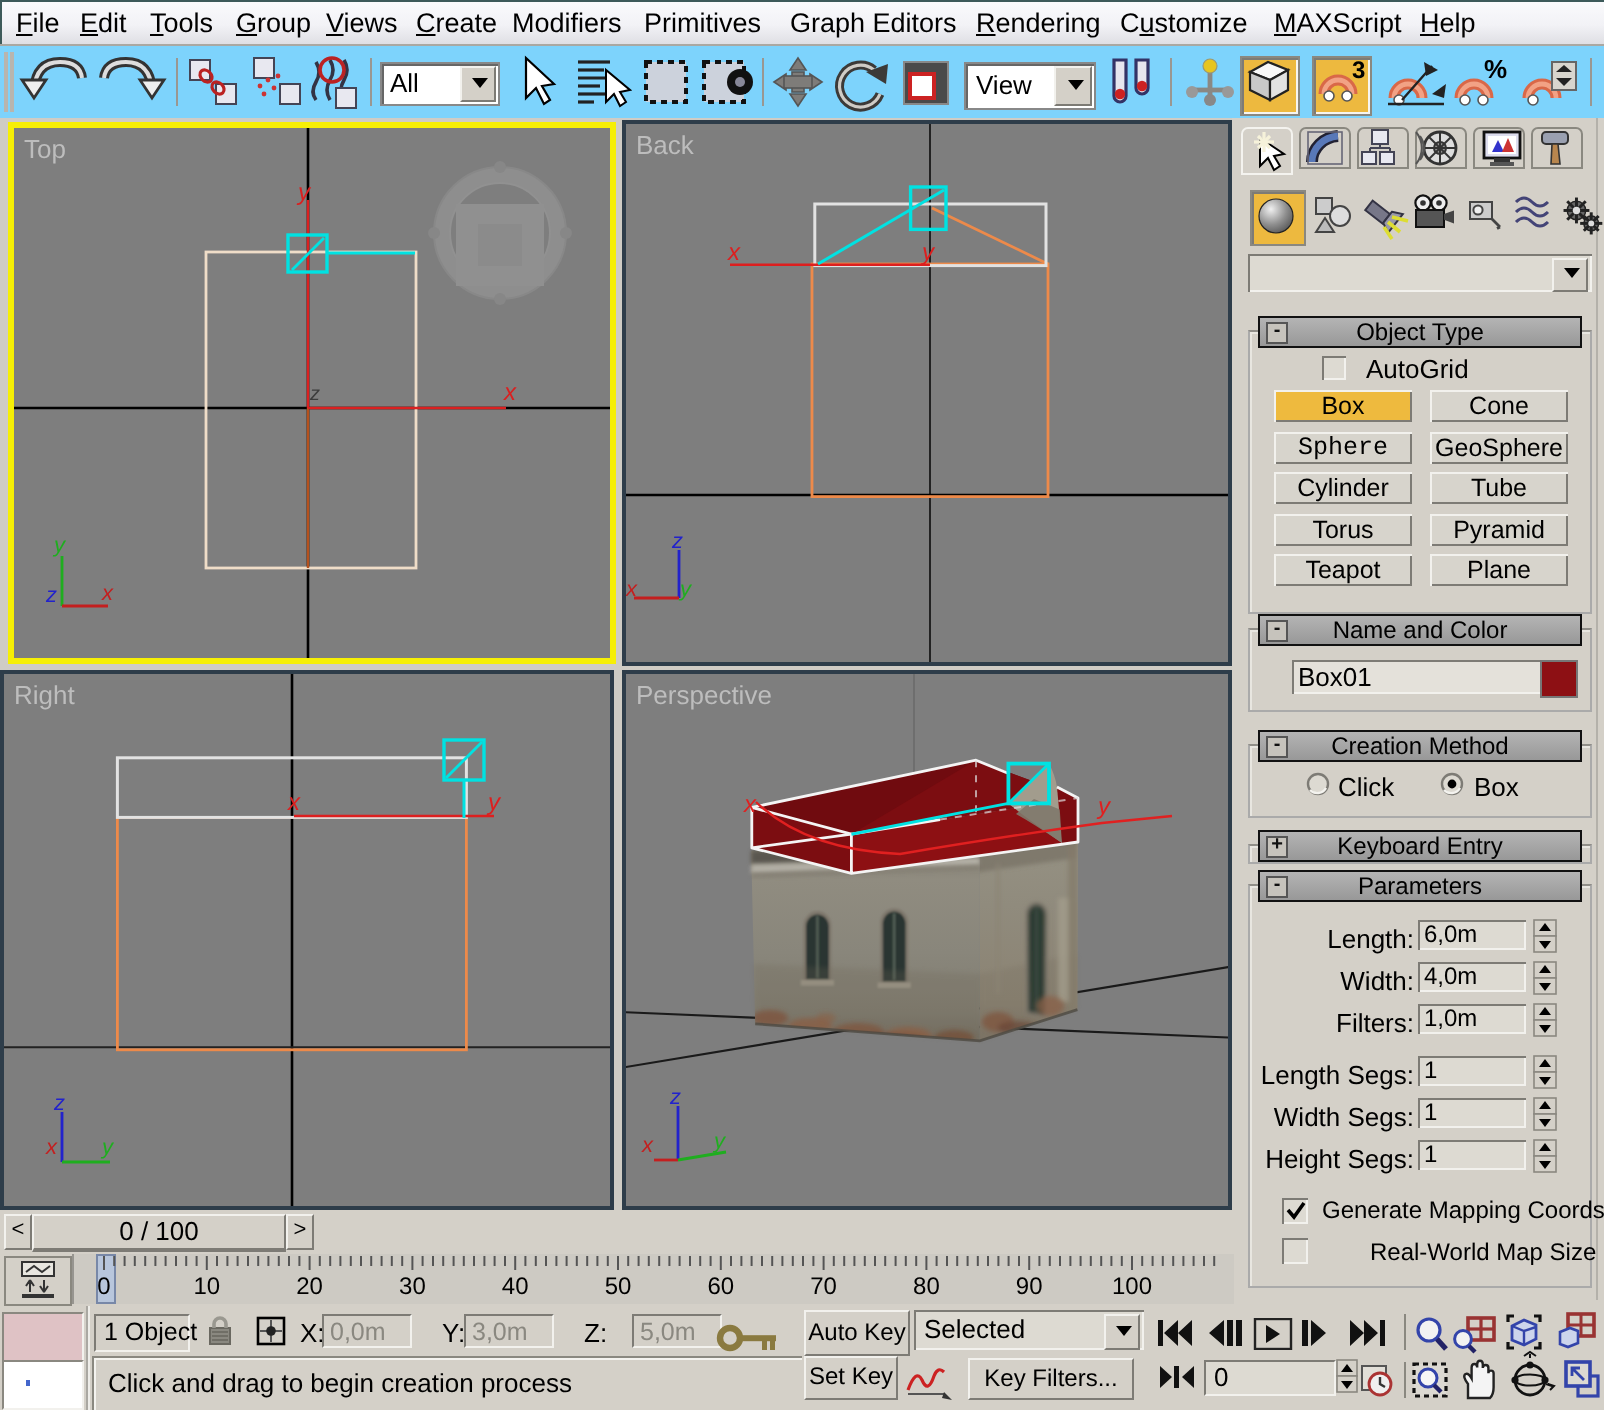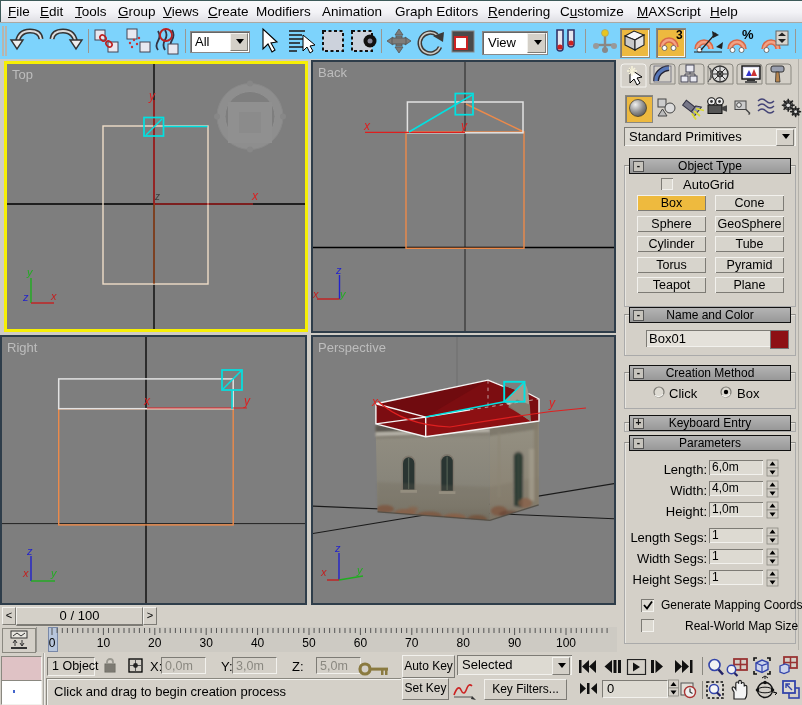--- a/index.html
+++ b/index.html
@@ -29,21 +29,21 @@
 
 <div class="abs" style="left:0;top:0;width:802px;height:22px;background:linear-gradient(#fafafc 0%,#f2f2f6 55%,#dfdfe4 100%);border-top:1px solid #3d5a5a;border-left:1px solid #3d5a5a;box-sizing:border-box;"></div>
 <div class="abs" style="left:0;top:4px;width:802px;height:15px;font-size:13.5px;color:#000;white-space:nowrap;">
  <div class="menuitem" style="position:absolute;left:8px;"><span>F</span>ile</div>
  <div class="menuitem" style="position:absolute;left:40px;"><span>E</span>dit</div>
  <div class="menuitem" style="position:absolute;left:75px;"><span>T</span>ools</div>
  <div class="menuitem" style="position:absolute;left:118px;"><span>G</span>roup</div>
  <div class="menuitem" style="position:absolute;left:163px;"><span>V</span>iews</div>
  <div class="menuitem" style="position:absolute;left:208px;"><span>C</span>reate</div>
  <div class="menuitem" style="position:absolute;left:256px;">Modifiers</div>
- <div class="menuitem" style="position:absolute;left:322px;">Animation</div>
+ <div class="menuitem" style="position:absolute;left:322px;">Primitives</div>
  <div class="menuitem" style="position:absolute;left:395px;">Graph Editors</div>
  <div class="menuitem" style="position:absolute;left:488px;"><span>R</span>endering</div>
  <div class="menuitem" style="position:absolute;left:560px;">C<span>u</span>stomize</div>
  <div class="menuitem" style="position:absolute;left:637px;"><span>M</span>AXScript</div>
  <div class="menuitem" style="position:absolute;left:710px;"><span>H</span>elp</div>
 </div>
 
 <div id="toolbar" class="abs" style="left:0;top:22px;width:802px;height:37px;background:#7dd3fc;border-top:1px solid #aaa8a2;box-sizing:border-box;">
  <svg class="abs" style="left:0;top:0;" width="802" height="37" viewBox="0 0 802 37">
 
@@ -537,34 +537,33 @@
    <line x1="18" y1="11" x2="18" y2="23"></line>
         <line x1="12" y1="17" x2="24" y2="17"></line>
         <line x1="14" y1="13" x2="22" y2="21"></line>
         <line x1="22" y1="13" x2="14" y2="21"></line>
   </g>
   <circle cx="10" cy="10" r="2" fill="#ddd"></circle>
       <circle cx="18" cy="17" r="1.6" fill="#ddd"></circle>
  </svg>
 
  <div class="abs" style="left:8px;top:68px;width:172px;height:19px;background:#dddad2;box-shadow:inset 1px 1px 0 #7d7b75, inset -1px -1px 0 #f2f1ed;">
-  <div style="font-size:13px;color:#000;padding:2px 0 0 5px;">Standard Primitives</div>
   <div class="abs" style="right:2px;top:2px;width:16px;height:15px;background:#d4d0c8;border:1px solid;border-color:#f2f1ed #7d7b75 #7d7b75 #f2f1ed;"></div>
   <svg class="abs" style="right:5px;top:7px;" width="9" height="6">
         <path d="M0 0 L8 0 L4 5 Z" fill="#000"></path>
       </svg>
  </div>
 
  <div class="rollout" style="top:106px;height:140px;"></div>
  <div class="hdr" style="left:13px;top:99px;"><div class="pm">-</div>Object Type</div>
  <div class="abs" style="left:45px;top:119px;width:12px;height:12px;background:#dddad2;box-shadow:inset 1px 1px 0 #7d7b75, inset -1px -1px 0 #f2f1ed;"></div>
  <div class="abs" style="left:67px;top:118px;font-size:13px;color:#000;">AutoGrid</div>
  <div class="pbtn" style="left:21px;top:136px;background:#eeba3e;">Box</div>
  <div class="pbtn" style="left:99px;top:136px;">Cone</div>
- <div class="pbtn" style="left:21px;top:157px;">Sphere</div>
+ <div class="pbtn" style="left:21px;top:157px;font-family:Liberation Mono, monospace;">Sphere</div>
  <div class="pbtn" style="left:99px;top:157px;">GeoSphere</div>
  <div class="pbtn" style="left:21px;top:177px;">Cylinder</div>
  <div class="pbtn" style="left:99px;top:177px;">Tube</div>
  <div class="pbtn" style="left:21px;top:198px;">Torus</div>
  <div class="pbtn" style="left:99px;top:198px;">Pyramid</div>
  <div class="pbtn" style="left:21px;top:218px;">Teapot</div>
  <div class="pbtn" style="left:99px;top:218px;">Plane</div>
 
  <div class="rollout" style="top:255px;height:40px;"></div>
  <div class="hdr" style="left:13px;top:248px;"><div class="pm">-</div>Name and Color</div>
@@ -586,21 +585,21 @@
  <div class="abs" style="left:121px;top:327px;font-size:13px;color:#000;">Box</div>
 
  <div class="rollout" style="top:363px;height:8px;"></div>
  <div class="hdr" style="left:13px;top:356px;"><div class="pm">+</div>Keyboard Entry</div>
 
  <div class="rollout" style="top:383px;height:200px;"></div>
  <div class="hdr" style="left:13px;top:376px;"><div class="pm">-</div>Parameters</div>
  <div class="abs" style="left:0;top:394px;width:186px;height:200px;font-size:13px;color:#000;">
   <div class="abs" style="right:95px;top:9px;">Length:</div>
   <div class="abs" style="right:95px;top:30px;">Width:</div>
-  <div class="abs" style="right:95px;top:51px;">Height:</div>
+  <div class="abs" style="right:95px;top:51px;">Filters:</div>
   <div class="abs" style="right:95px;top:77px;">Length Segs:</div>
   <div class="abs" style="right:95px;top:98px;">Width Segs:</div>
   <div class="abs" style="right:95px;top:119px;">Height Segs:</div>
   <div class="field" style="left:93px;top:7px;width:54px;height:15px;">
         <div style="padding:0 0 0 3px;">6,0m</div>
       </div>
   <div class="field" style="left:93px;top:28px;width:54px;height:15px;">
         <div style="padding:0 0 0 3px;">4,0m</div>
       </div>
   <div class="field" style="left:93px;top:49px;width:54px;height:15px;">

